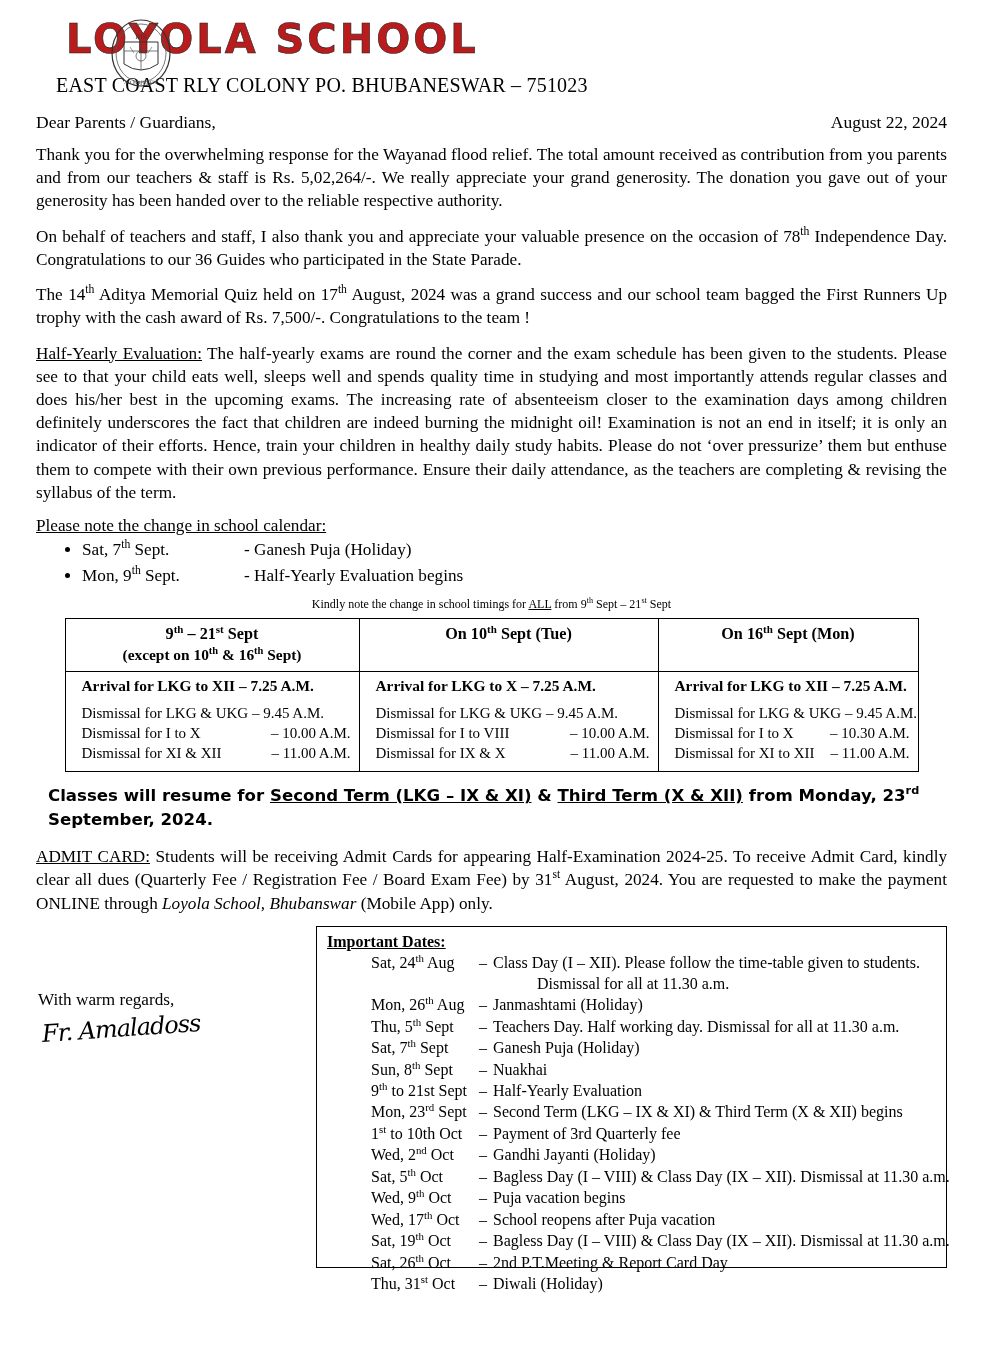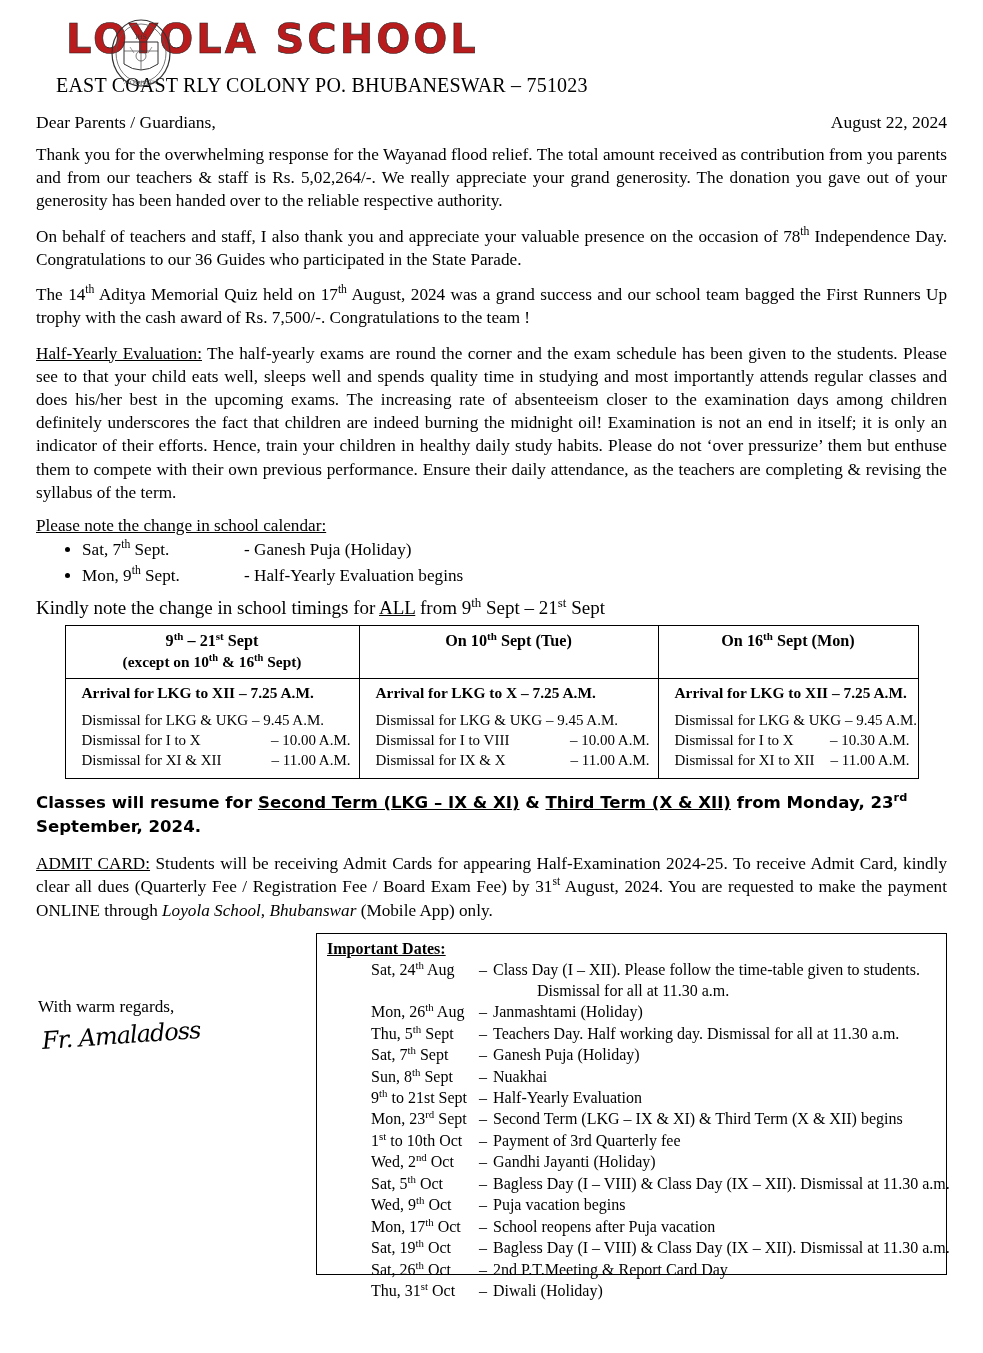--- a/index.html
+++ b/index.html
@@ -76,21 +76,22 @@
   ul.cal-list {
     margin: 2px 0 6px 0;
     padding-left: 46px;
     font-size: 17.2px;
     line-height: 1.45;
   }
   ul.cal-list li { margin-bottom: 1px; }
   .cal-date { display: inline-block; width: 162px; }
 
   .timing-head {
-    font-size: 19px;
+    text-align: center;
+    font-size: 12px;
     margin: 8px 0 6px 0;
   }
 
   
   table.timings {
     width: 854px;
     margin: 0 auto;
     border-collapse: collapse;
     table-layout: fixed;
   }
@@ -121,21 +122,21 @@
   }
   .dis-label { display: inline-block; }
   .dis-time { margin-left: auto; padding-left: 10px; }
 
   
   p.resume {
     font-family: "DejaVu Sans", sans-serif;
     font-weight: bold;
     font-size: 16.6px;
     line-height: 1.45;
-    margin: 12px 0 12px 0;
+    margin: 12px 0 12px 12px;
     text-align: left;
   }
   p.admit {
     font-size: 17.2px;
     line-height: 1.38;
     text-align: justify;
     margin: 0 0 8px 0;
   }
 
   
@@ -380,21 +381,21 @@
           <td class="d-date"><span>Sat, 5</span><sup>th</sup><span> Oct</span></td>
           <td class="d-dash">–</td>
           <td class="d-desc">Bagless Day (I – VIII) &amp; Class Day (IX – XII). Dismissal at 11.30 a.m.</td>
         </tr>
         <tr>
           <td class="d-date"><span>Wed, 9</span><sup>th</sup><span> Oct</span></td>
           <td class="d-dash">–</td>
           <td class="d-desc">Puja vacation begins</td>
         </tr>
         <tr>
-          <td class="d-date"><span>Mon, 17</span><sup>th</sup><span> Oct</span></td>
+          <td class="d-date"><span>Wed, 17</span><sup>th</sup><span> Oct</span></td>
           <td class="d-dash">–</td>
           <td class="d-desc">School reopens after Puja vacation</td>
         </tr>
         <tr>
           <td class="d-date"><span>Sat, 19</span><sup>th</sup><span> Oct</span></td>
           <td class="d-dash">–</td>
           <td class="d-desc">Bagless Day (I – VIII) &amp; Class Day (IX – XII). Dismissal at 11.30 a.m.</td>
         </tr>
         <tr>
           <td class="d-date"><span>Sat, 26</span><sup>th</sup><span> Oct</span></td>

